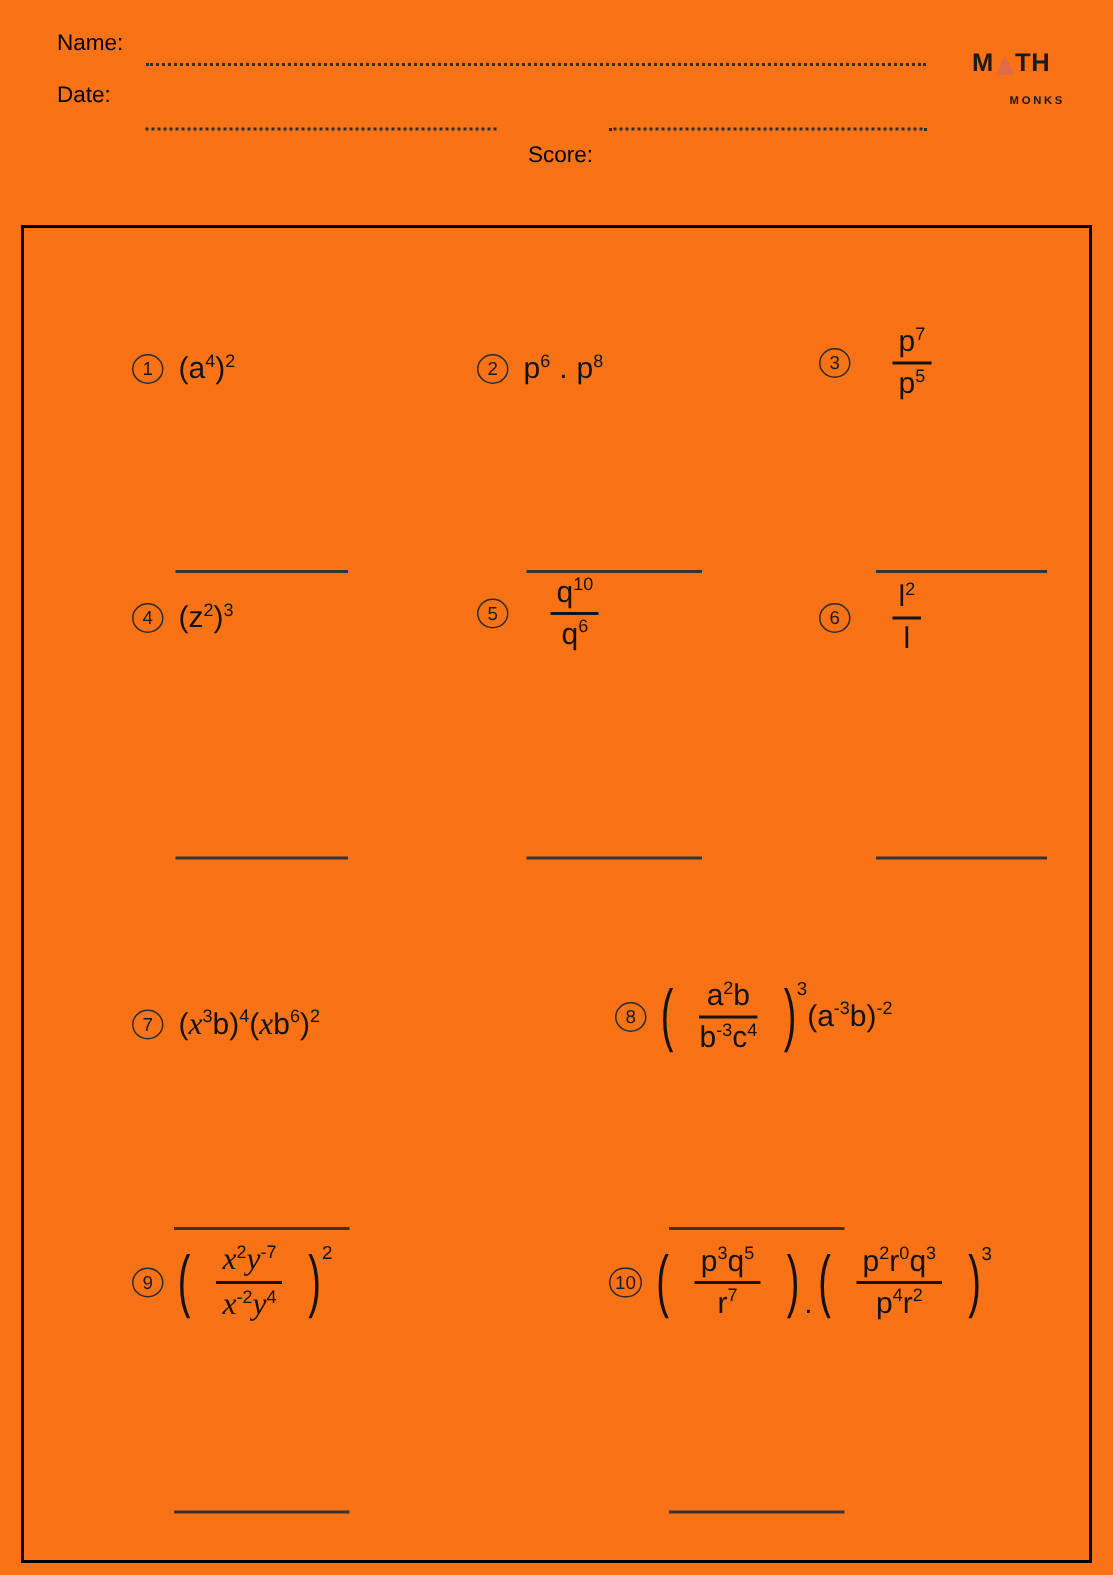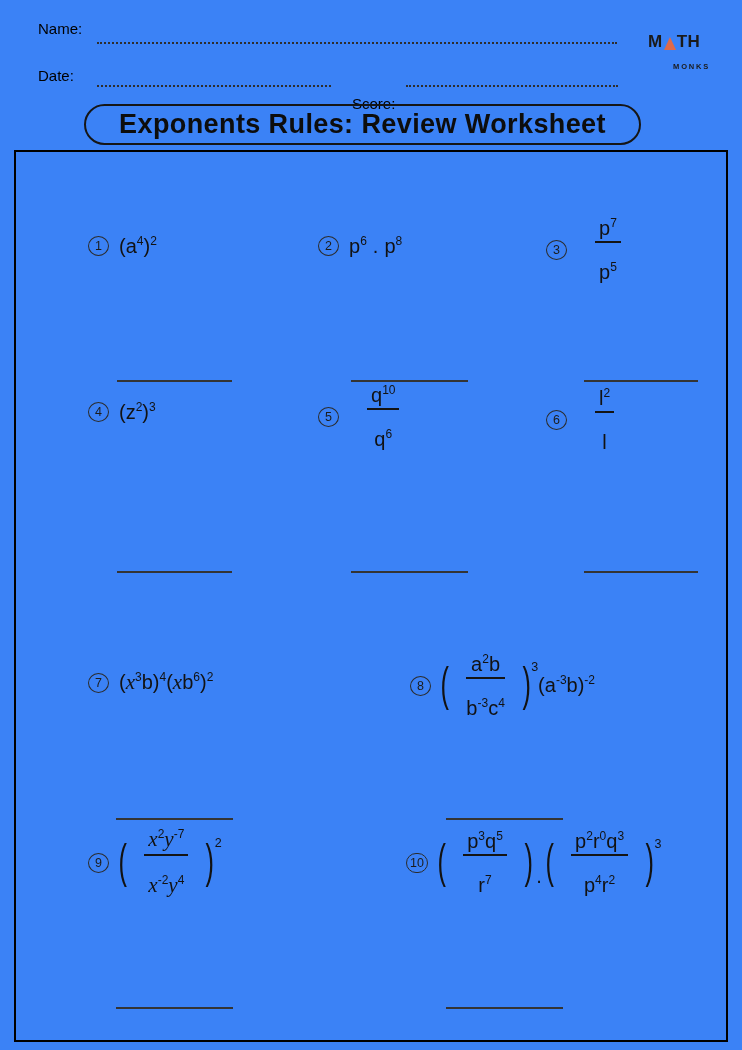--- a/index.html
+++ b/index.html
@@ -1,24 +1,24 @@
 <!DOCTYPE html>
 <html><head>
 <meta charset="utf-8">
 <style>
   html,body { margin:0; padding:0; background:#ffffff; }
   .page {
-    position:relative; width:742px; height:1050px; background:#3b82f6;
+    position:relative; width:742px; height:1050px; background:#f97316;
     font-family:"Liberation Sans", sans-serif; color:#111; overflow:hidden;
   }
 
   
   .hdr-label { position:absolute; font-size:15px; color:#000; }
   #name-label  { left:38px;  top:20px; }
-  #date-label  { left:38px;  top:67px; }
+  #date-label  { left:38px;  top:55px; }
   #score-label { left:352px; top:59px;margin-top:36px; }
 
   .dotline { position:absolute; height:0; border-bottom:2px dotted #2e2e2e; }
   #name-line  { left:97px;  top:42px; width:520px; }
   #date-line  { left:97px;  top:85px; width:234px; }
   #score-line { left:406px; top:85px; width:212px; }
 
   
   .logo { position:absolute; left:648px; top:33px; width:62px; }
   .logo-top { display:flex; align-items:flex-end; font-weight:700; font-size:17px;
@@ -53,21 +53,21 @@
           border:1.5px solid #2b2b2b; border-radius:50%; font-size:12.5px;
           color:#1c1c1c; }
   .pnum.wide { border-radius:10px; }
   .expr { font-size:20px; line-height:1.2; white-space:nowrap; color:#121212; }
   .expr sup { font-size:12px; line-height:0; }
   .expr sup.hi { position:relative; top:-13px; font-size:12.5px; margin-left:1px; }
   .mi { font-family:"Liberation Serif", serif; font-style:italic; font-size:21px; }
   .frac { display:inline-block; vertical-align:middle; text-align:center;
           line-height:1.12; margin:0 18px; }
   .frac .num { display:block; border-bottom:2px solid #141414; padding:0 4px 2px; }
-  .frac .den { display:block; padding-top:18px; }
+  .frac .den { display:block; padding-top:2px; }
   .bigp { display:inline-block; vertical-align:middle; font-size:46px;
           font-weight:300; line-height:1; transform:scaleX(0.55);
           margin:0 -4px; position:relative; top:-2px; }
   .mdot { display:inline-block; margin:0 6px; }
   .mdot.low { position:relative; top:14px; margin:0 4px; }
 
   .p1  { left:88px;  top:234px; }
   .p2  { left:318px; top:234px; }
   .p3  { left:546px; top:217px; }
   .p4  { left:88px;  top:400px; }
@@ -107,23 +107,20 @@
 
   <div class="logo">
     <div class="logo-top">
       <span>M</span>
       <span class="tri" style="border-bottom-color: rgb(224, 106, 74);"></span>
       <span>TH</span>
     </div>
     <div class="logo-sub">MONKS</div>
   </div>
 
-  <div class="title-pill">
-    <span>Exponents Rules: Review Worksheet</span>
-  </div>
 
   <div class="main-box"></div>
 
 
   <div class="problem p1">
     <span class="pnum">1</span>
     <span class="expr"><span>(a</span><sup>4</sup><span>)</span><sup>2</sup></span>
   </div>
   <div class="problem p2">
     <span class="pnum">2</span>

